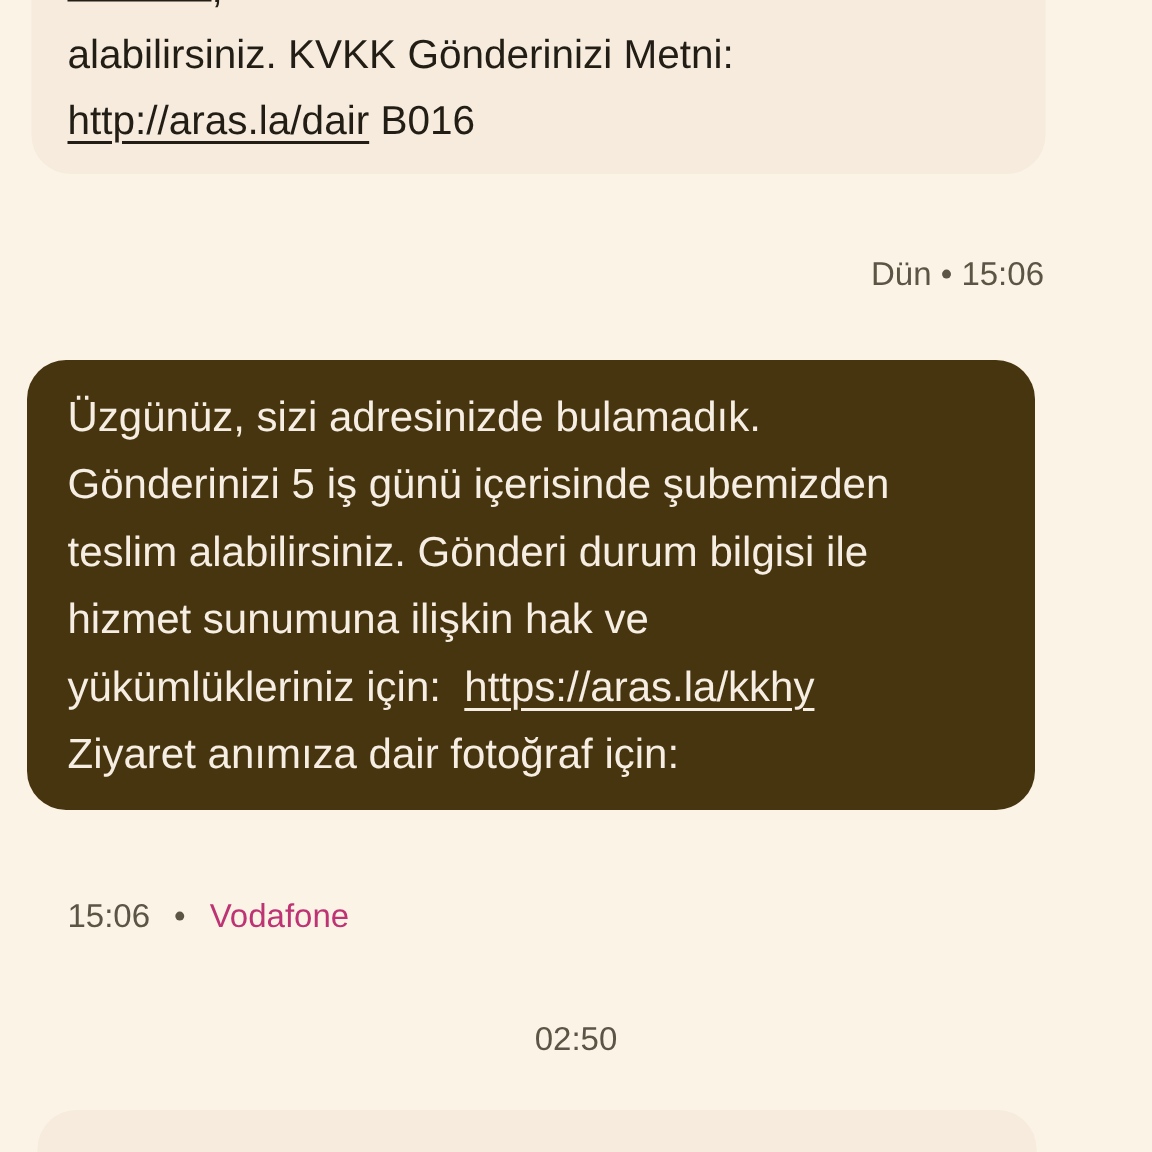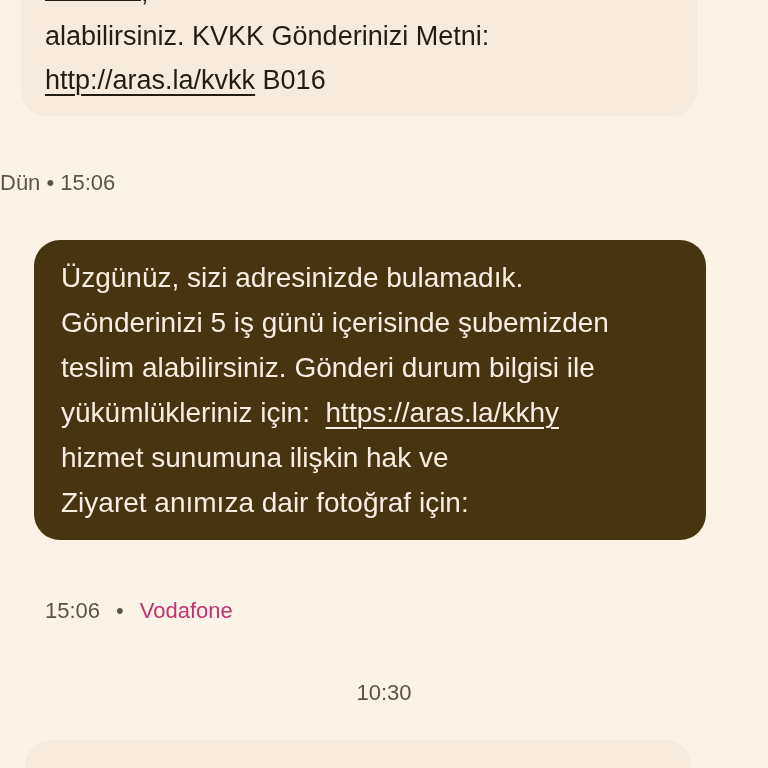--- a/index.html
+++ b/index.html
@@ -36,21 +36,21 @@
     color: var(--text-on-dark);
   }
   .bubble-prev {
     left: 21px; top: -44px; width: 676px;
     padding: 14px 24px 14px 24px;
     font-size: 27px; line-height: 44px;
   }
   .bubble-main {
     left: 18px; top: 240px; width: 672px;
     padding: 15px 27px 15px 27px;
-    font-size: 28px; line-height: 45px; margin-left: 16px;
+    font-size: 28px; line-height: 45px;
   }
   .bubble-next {
     left: 25px; top: 740px; width: 666px; height: 80px;
     background: var(--bubble-incoming);
   }
   .line { white-space: pre-wrap; }
   .msg-link {
     text-decoration: underline;
     text-decoration-thickness: 2px;
     text-underline-offset: 5px;
@@ -61,21 +61,21 @@
     display: inline-block;
     width: 96px;
     height: 30px;
     border-bottom: 3px solid var(--text-on-light);
     vertical-align: baseline;
     cursor: pointer;
   }
   .date-row {
     position: absolute;
     left: 0; top: 168px; width: 696px;
-    text-align: left;
+    text-align: right;
     font-size: 22px; line-height: 30px;
     color: var(--meta-text);
   }
   .meta-row {
     position: absolute;
     left: 45px; top: 596px;
     display: flex; align-items: center; gap: 16px;
     font-size: 22px; line-height: 29px;
     color: var(--meta-text);
   }
@@ -89,37 +89,37 @@
   }
 </style>
 </head>
 <body>
 
 <div class="screen">
 
   <div class="bubble incoming bubble-prev">
     <div class="line"><span class="link-fragment"></span><span>,</span></div>
     <div class="line">alabilirsiniz. KVKK Gönderinizi Metni:</div>
-    <div class="line"><a class="msg-link">http://aras.la/kvkk</a><span> B016</span></div>
+    <div class="line"><a class="msg-link">http://aras.la/dair</a><span> B016</span></div>
   </div>
 
   <div class="date-row">Dün • 15:06</div>
 
   <div class="bubble dark bubble-main">
     <div class="line">Üzgünüz, sizi adresinizde bulamadık.</div>
     <div class="line">Gönderinizi 5 iş günü içerisinde şubemizden</div>
     <div class="line">teslim alabilirsiniz. Gönderi durum bilgisi ile</div>
+    <div class="line">hizmet sunumuna ilişkin hak ve</div>
     <div class="line"><span>yükümlükleriniz için:  </span><a class="msg-link">https://aras.la/kkhy</a></div>
-    <div class="line">hizmet sunumuna ilişkin hak ve</div>
     <div class="line">Ziyaret anımıza dair fotoğraf için:</div>
   </div>
 
   <div class="meta-row">
     <span>15:06</span>
     <span>•</span>
     <span class="carrier">Vodafone</span>
   </div>
 
-  <div class="time-row">10:30</div>
+  <div class="time-row">02:50</div>
 
   <div class="bubble bubble-next"></div>
 
 </div>
 
 </body></html>

